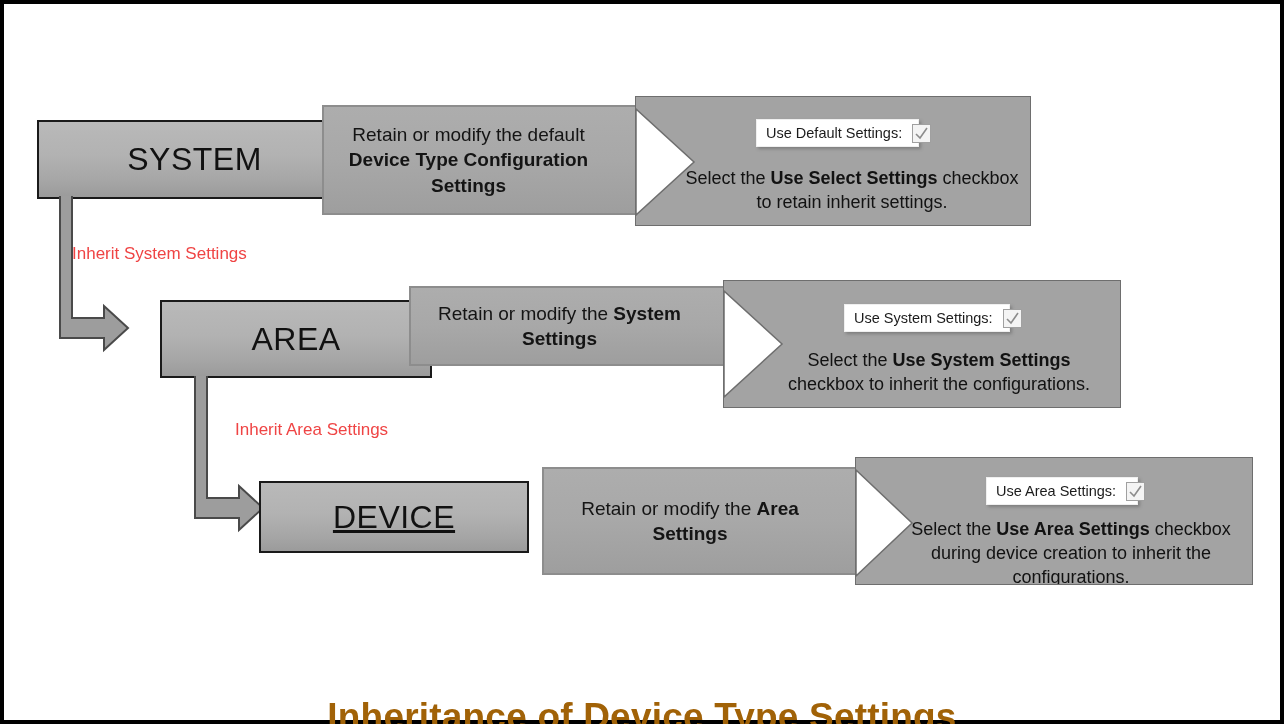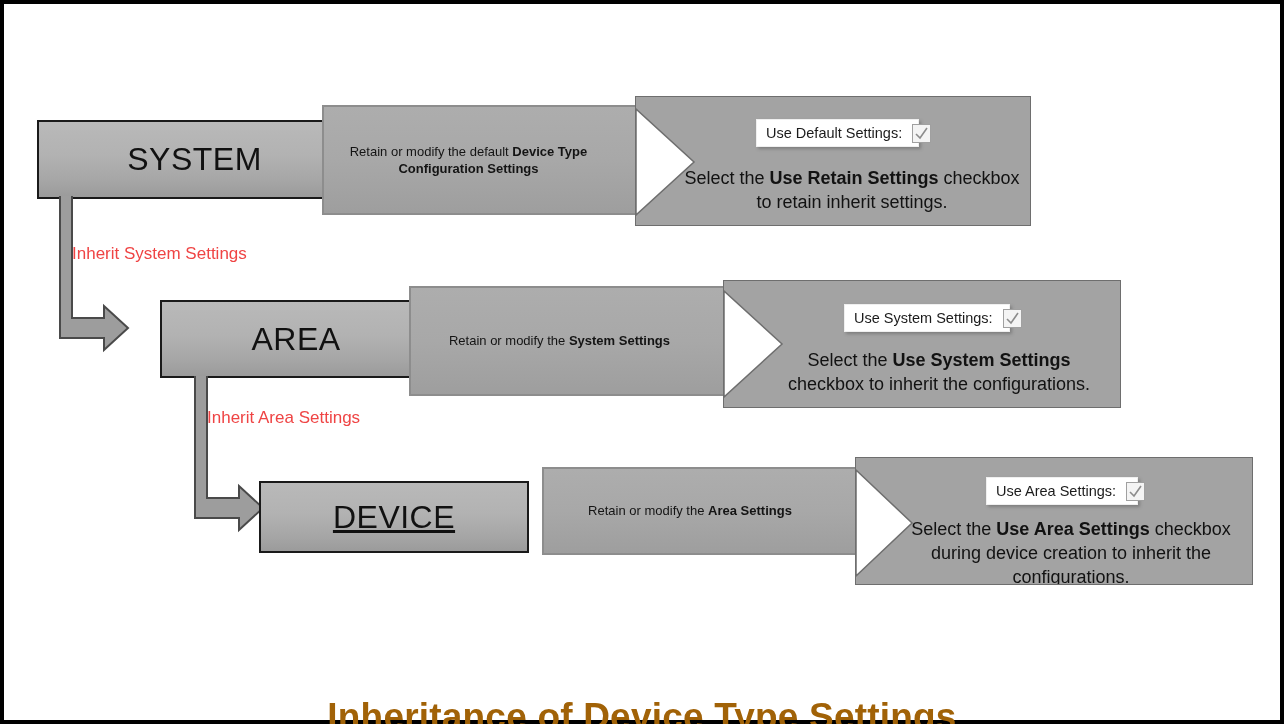--- a/index.html
+++ b/index.html
@@ -32,21 +32,21 @@
 
   
   .desc{
     position:absolute;
     box-sizing:border-box;
     border:2px solid #8d8d8d;
     background:linear-gradient(to bottom,#adadad 0%,#a8a8a8 50%,#9e9e9e 100%);
     display:flex;align-items:center;justify-content:center;
     text-align:center;
     color:#141414;
-    font-size:13px;
+    font-size:19px;
     line-height:1.32;
     padding:6px 30px 6px 6px;
   }
   .desc b{font-weight:bold;}
 
   
   .panel{
     position:absolute;
     box-sizing:border-box;
     border:1px solid #6e6e6e;
@@ -132,36 +132,36 @@
     </svg>
     <div class="cbwidget" style="left:120px;top:22px;width:163px;height:28px;">
       <span class="cblabel">Use Default Settings:</span>
       <span class="cbbox">
         <svg width="15" height="15" viewBox="0 0 15 15">
           <polyline points="2,8 6,12 13,2" fill="none" stroke="#8c8c8c" stroke-width="1.6"></polyline>
         </svg>
       </span>
     </div>
     <div class="panel-text" style="left:48px;right:10px;top:70px;">
-      <span>Select the </span><b>Use Retain Settings</b><span> checkbox to retain inherit settings.</span>
+      <span>Select the </span><b>Use Select Settings</b><span> checkbox to retain inherit settings.</span>
     </div>
   </div>
 
   <div class="elbow" style="left:50px;top:192px;">
     <svg width="90" height="160">
       <polygon points="6,6 18,6 18,132 50,132 50,120 74,142 50,164 50,152 6,152" fill="#9d9d9d" stroke="#4a4a4a" stroke-width="2" stroke-linejoin="miter" transform="translate(0,-10)"></polygon>
     </svg>
   </div>
   <div class="arrowlabel" style="left:68px;top:240px;">Inherit System Settings</div>
 
   <div class="entity" style="left:120px;top:296px;width:272px;height:78px;margin-left:36px;">
     <span>AREA</span>
   </div>
 
-  <div class="desc" style="left:405px;top:282px;width:325px;height:110px;">
+  <div class="desc" style="left:405px;top:282px;width:325px;height:80px;">
     <span>
       <span>Retain or modify the </span><b>System Settings</b><span></span>
     </span>
   </div>
 
   <div class="panel" style="left:719px;top:276px;width:398px;height:128px;padding-left:48px;">
     <svg width="398" height="128" style="position:absolute;left:0;top:0;">
       <polygon points="0,10 0,116 58,63" fill="#ffffff" stroke="#6e6e6e" stroke-width="1.5"></polygon>
     </svg>
     <div class="cbwidget" style="left:120px;top:23px;width:166px;height:28px;">
@@ -175,27 +175,27 @@
     <div class="panel-text" style="left:44px;right:10px;top:68px;">
       <span>Select the </span><b>Use System Settings</b><span> checkbox to inherit the configurations.</span>
     </div>
   </div>
 
   <div class="elbow" style="left:185px;top:372px;">
     <svg width="90" height="160">
       <polygon points="6,6 18,6 18,132 50,132 50,120 74,142 50,164 50,152 6,152" fill="#9d9d9d" stroke="#4a4a4a" stroke-width="2" stroke-linejoin="miter" transform="translate(0,-10)"></polygon>
     </svg>
   </div>
-  <div class="arrowlabel" style="left:203px;top:404px;">Inherit Area Settings</div>
+  <div class="arrowlabel" style="left:203px;top:416px;padding-left:28px;">Inherit Area Settings</div>
 
   <div class="entity" style="left:255px;top:477px;width:270px;height:72px;text-decoration:underline;">
     <span>DEVICE</span>
   </div>
 
-  <div class="desc" style="left:538px;top:463px;width:320px;height:88px;">
+  <div class="desc" style="left:538px;top:463px;width:320px;height:108px;">
     <span>
       <span>Retain or modify the </span><b>Area Settings</b><span></span>
     </span>
   </div>
 
   <div class="panel" style="left:851px;top:453px;width:398px;height:128px;">
     <svg width="398" height="131" style="position:absolute;left:0;top:0;">
       <polygon points="0,12 0,118 56,65" fill="#ffffff" stroke="#6e6e6e" stroke-width="1.5"></polygon>
     </svg>
     <div class="cbwidget" style="left:130px;top:19px;width:152px;height:28px;">

